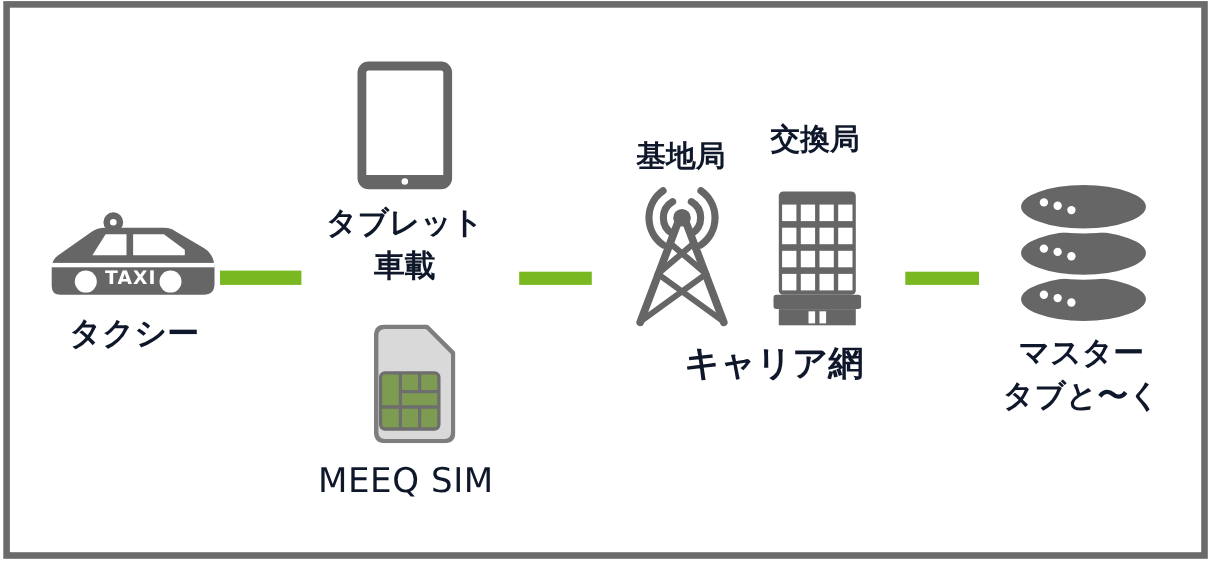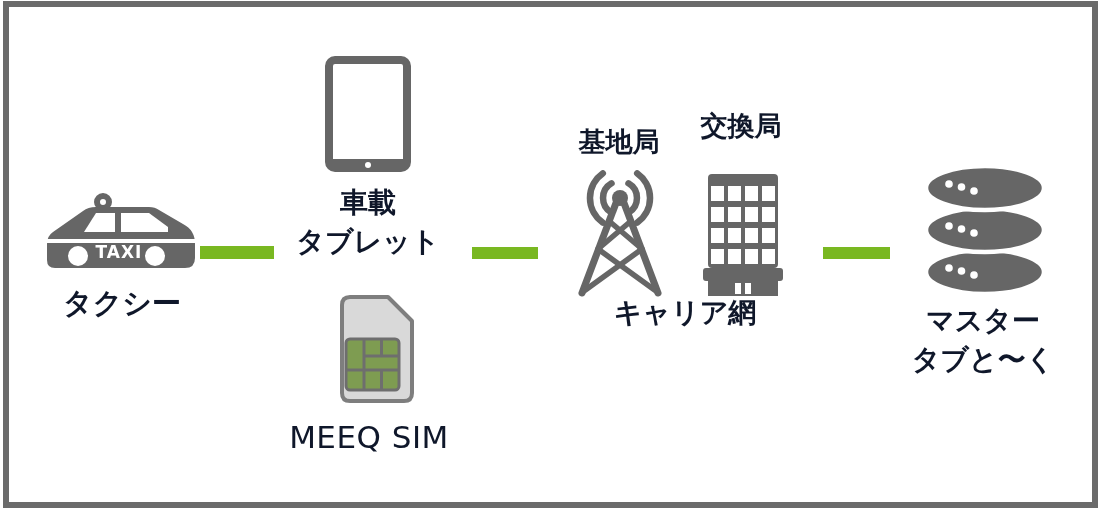--- a/index.html
+++ b/index.html
@@ -39,21 +39,21 @@
   }
   #tablet-label { left:268px; top:183px; width:200px; font-size:28px; line-height:39px; }
   #sim-icon { left:340px; top:295px; width:74px; height:108px; }
   #sim-label { left:269px; top:419px; width:200px; font-size:31px; font-weight:400; letter-spacing:0.5px; }
 
   
   #base-station-label { left:519px; top:124px; width:200px; font-size:27px; }
   #exchange-label { left:641px; top:108px; width:200px; font-size:27px; }
   #tower-icon { left:572px; top:170px; width:96px; height:127px; }
   #building-icon { left:703px; top:172px; width:80px; height:124px; }
-  #carrier-label { left:585px; top:294px; width:200px; font-size:28px; }
+  #carrier-label { left:585px; top:309px; width:200px; font-size:32px;text-align:right; }
 
   
   #db-icon { left:923px; top:164px; width:124px; height:132px; }
   #master-label { left:883px; top:301px; width:200px; font-size:28px; line-height:39px; }
 </style>
 </head>
 <body>
 
 <div class="canvas">
   <div class="frame"></div>
@@ -69,22 +69,22 @@
     <circle cx="110" cy="64" r="10" fill="#ffffff"></circle>
   </svg>
   <div class="lbl" id="taxi-label">タクシー</div>
 
   <div class="connector" id="conn1"></div>
 
   <div class="abs" id="tablet-icon">
     <span class="home-dot"></span>
   </div>
   <div class="lbl" id="tablet-label">
+    <span class="line">タブレット</span>
     <span class="line">車載</span>
-    <span class="line">タブレット</span>
   </div>
 
   <svg id="sim-icon" class="abs" viewBox="0 0 74 108">
     <path d="M10,2 H48 L72,26 V98 Q72,106 64,106 H10 Q2,106 2,98 V10 Q2,2 10,2 Z" fill="#d9d9d9" stroke="#7e7e7e" stroke-width="4" stroke-linejoin="round"></path>
     <g stroke="#6e6e6e" stroke-width="3" fill="none">
       <rect x="6" y="44" width="53" height="51" rx="4" fill="#7e9c51"></rect>
       <path d="M6,75 H59"></path>
       <path d="M24,44 V96"></path>
       <path d="M41.5,44 V61"></path>
       <path d="M24,61 H59"></path>

